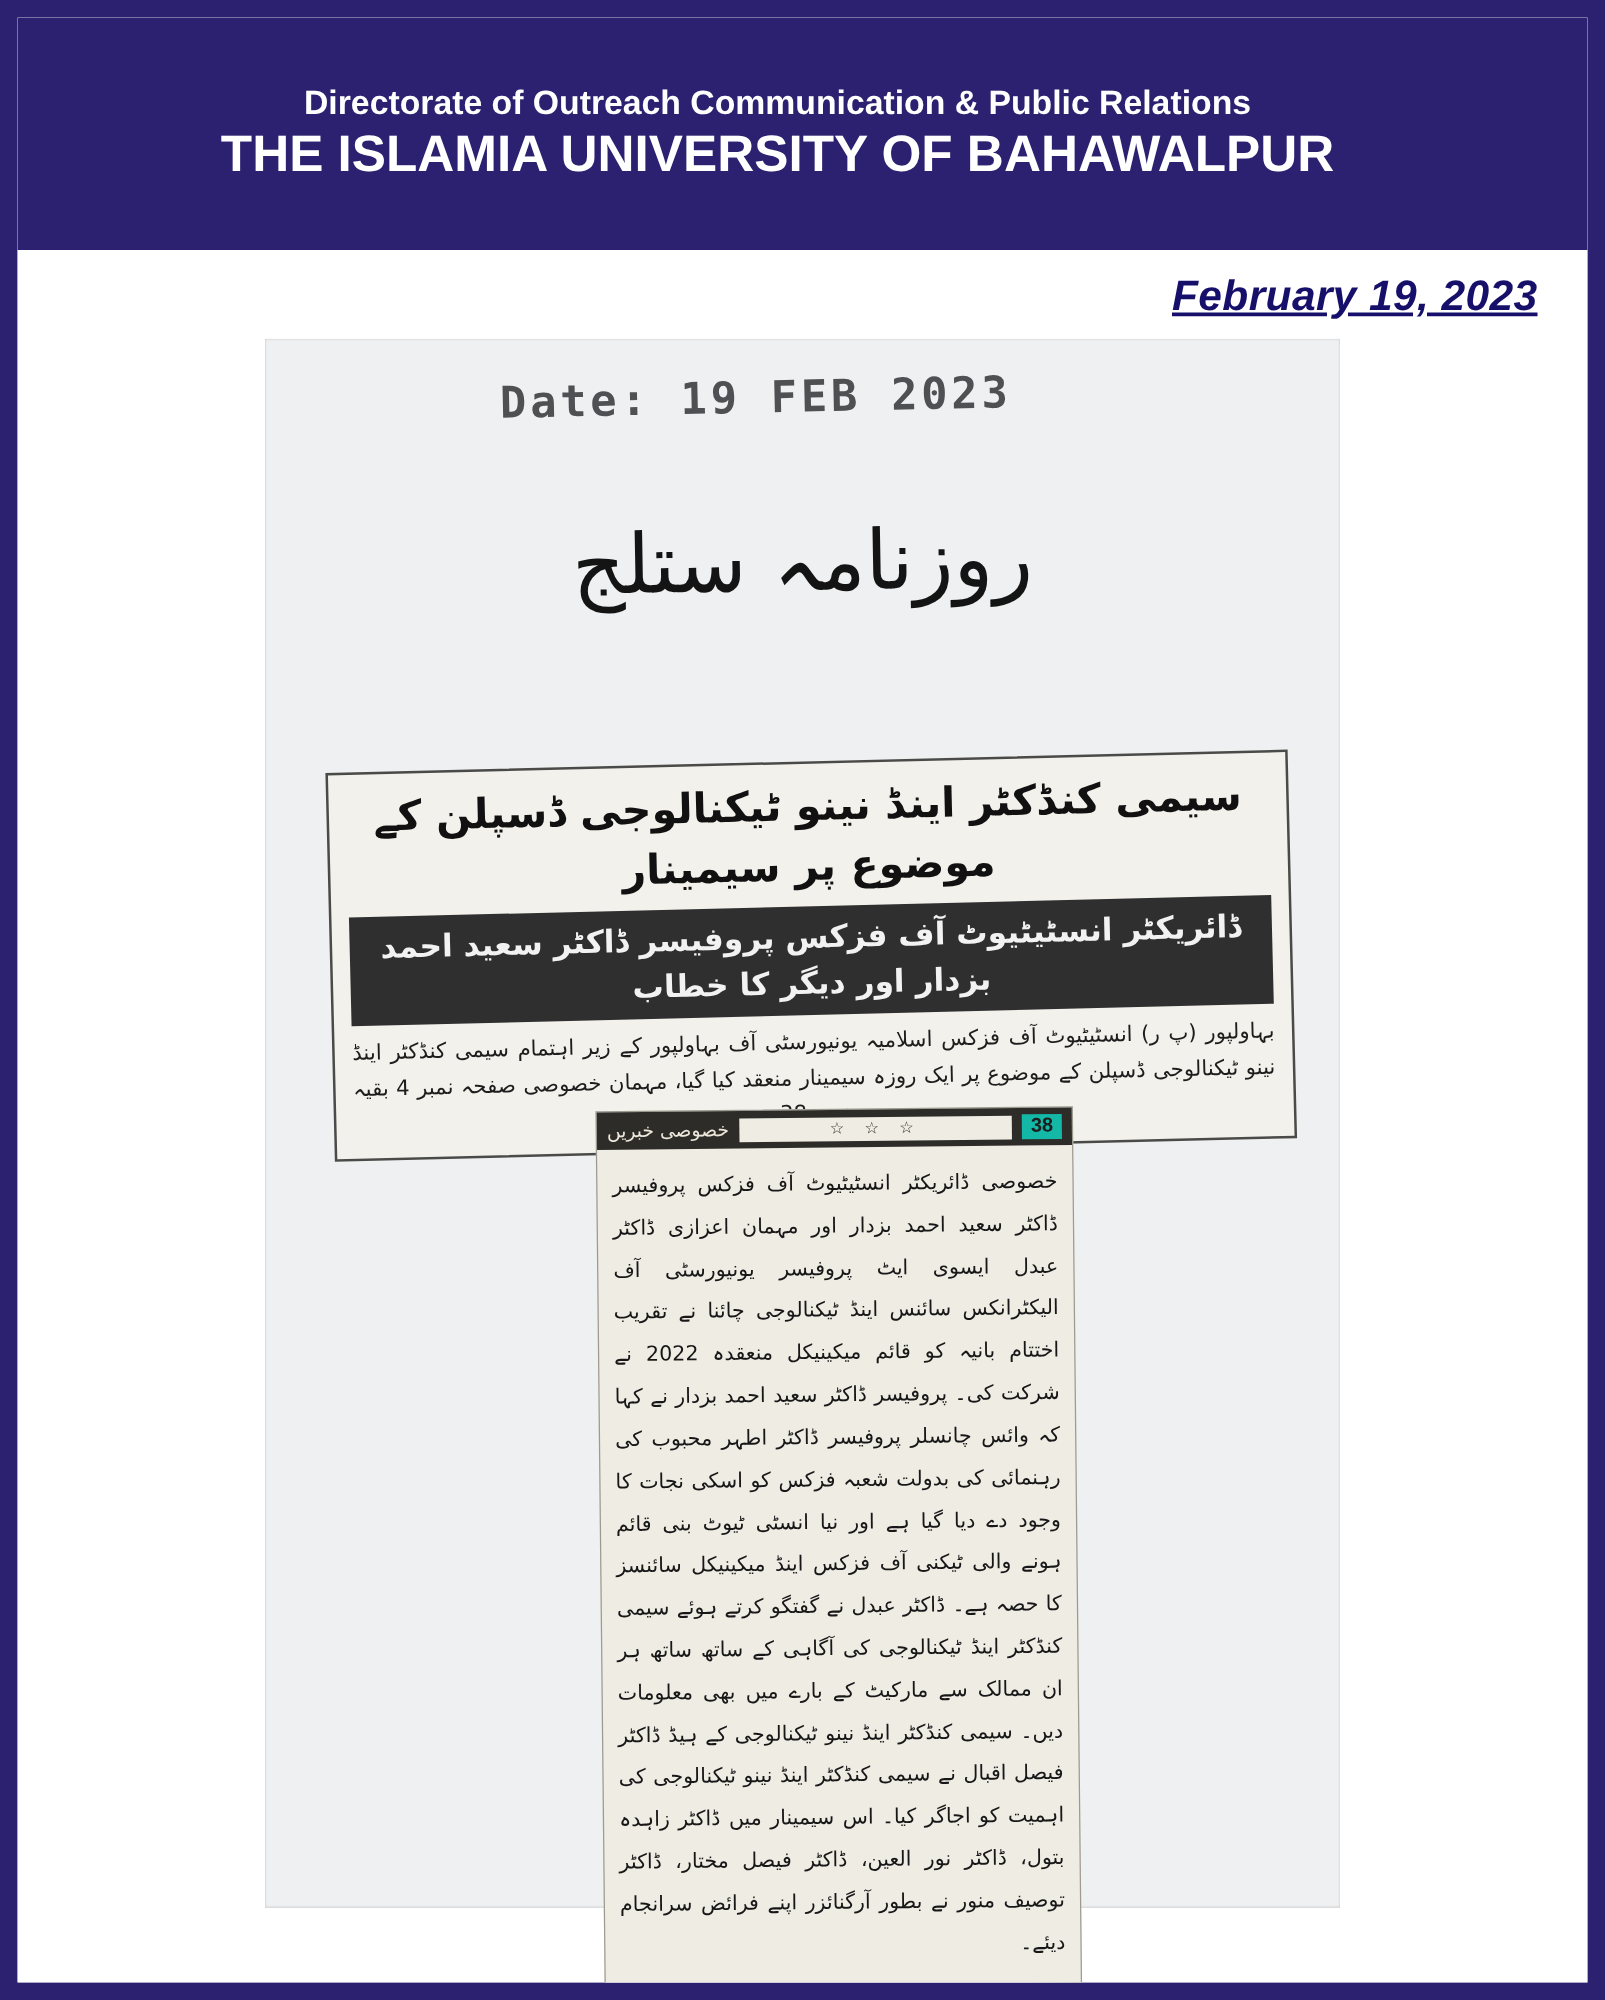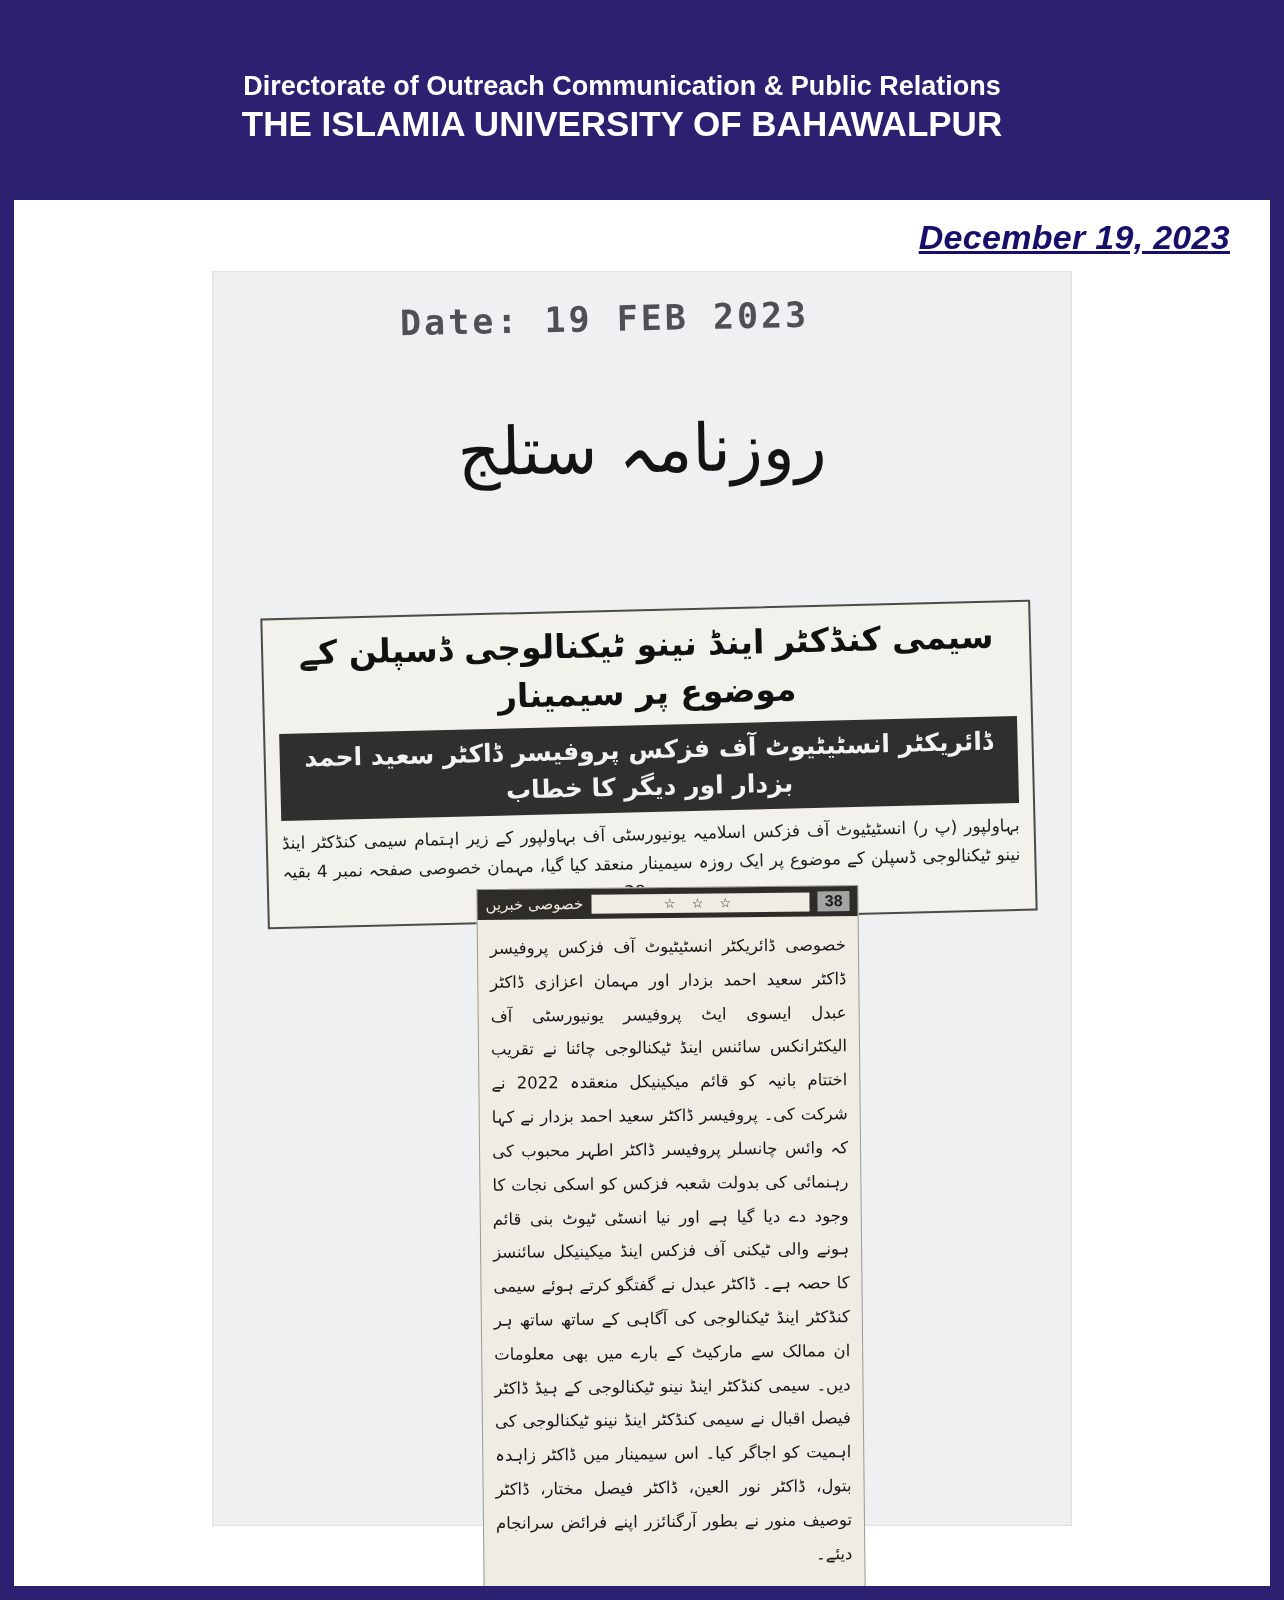--- a/index.html
+++ b/index.html
@@ -46,21 +46,21 @@
     line-height: 1.05;
     margin-bottom: 4px;
   }
   .title-sub {
     font-size: 27px;
     font-weight: bold;
     line-height: 1.15;
     margin-bottom: 3px;
   }
   .title-uni {
-    font-size: 35px;
+    font-size: 41px;
     font-weight: bold;
     line-height: 1.1;
   }
   
   .body-area {
     position: relative;
     background: #ffffff;
     height: calc(1600px - 28px - 186px);
     padding: 0;
   }
@@ -156,21 +156,21 @@
     display: flex;
     align-items: center;
     background: #2e2c28;
     color: #efe9dd;
     font-family: "DejaVu Sans", sans-serif;
     font-size: 15px;
     padding: 4px 8px;
     height: 30px;
   }
   .col-header .pagenum {
-    background: #a3a3a3;
+    background: #14b8a6;
     color: #1d1d1d;
     font-weight: bold;
     padding: 1px 7px;
     font-family: "Liberation Sans", sans-serif;
     font-size: 16px;
     margin-left: auto;
   }
   .col-header .stars {
     flex: 1 1 auto;
     text-align: center;
@@ -200,21 +200,21 @@
 
 
     <div class="header-text">
       <div class="title-sub">Directorate of Outreach Communication &amp; Public Relations</div>
       <div class="title-uni">THE ISLAMIA UNIVERSITY OF BAHAWALPUR</div>
     </div>
   </div>
 
   <div class="body-area">
 
-    <div class="date-line">December 19, 2023</div>
+    <div class="date-line">February 19, 2023</div>
 
     <div class="clip-wrap">
 
       <div class="stamp-date">Date:  19 FEB 2023</div>
 
       <div class="masthead">روزنامہ ستلج</div>
 
       <div class="headline-box">
         <div class="headline-main">سیمی کنڈکٹر اینڈ نینو ٹیکنالوجی ڈسپلن کے موضوع پر سیمینار</div>
         <div class="headline-strip">ڈائریکٹر انسٹیٹیوٹ آف فزکس پروفیسر ڈاکٹر سعید احمد بزدار اور دیگر کا خطاب</div>

